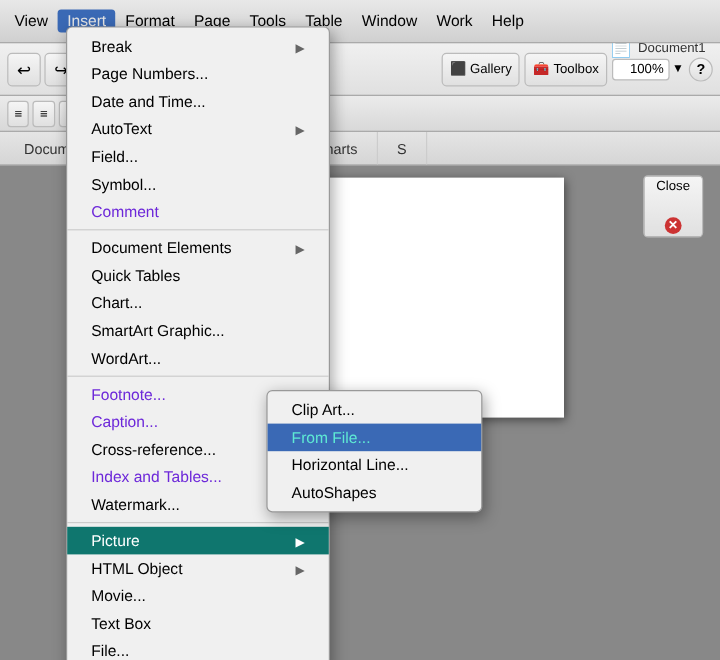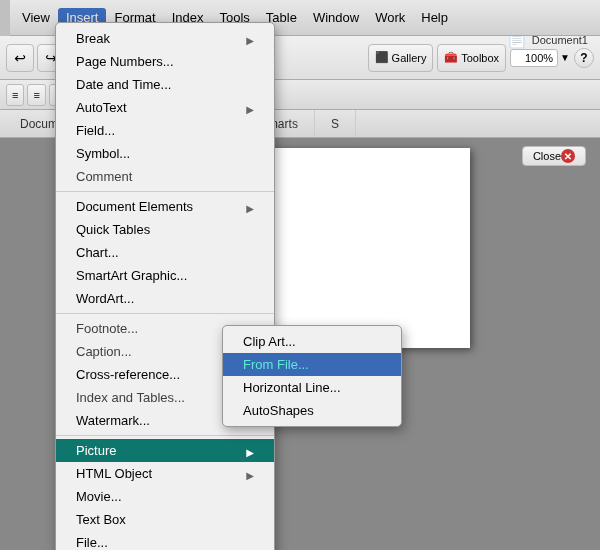--- a/index.html
+++ b/index.html
@@ -16,21 +16,20 @@
     
     .menubar {
       display: flex;
       align-items: center;
       height: 36px;
       background: linear-gradient(to bottom, #e8e8e8, #d0d0d0);
       border-bottom: 1px solid #aaa;
       padding: 0 4px;
       position: relative;
       z-index: 100;
-      margin-left: 10px;
     }
     .menubar-item {
       padding: 2px 8px;
       font-size: 13px;
       color: #000;
       cursor: pointer;
       border-radius: 3px;
       white-space: nowrap;
     }
     .menubar-item.active {
@@ -161,21 +160,22 @@
     }
     .close-btn {
       background: linear-gradient(to bottom, #f5f5f5, #e0e0e0);
       border: 1px solid #bbb;
       border-radius: 4px;
       padding: 2px 10px;
       font-size: 11px;
       cursor: pointer;
       display: flex;
       align-items: center;
-      gap: 0;
+      gap: 20px;
+      flex-direction: column;
     }
     .close-x {
       background: #cc3333;
       color: white;
       border-radius: 50%;
       width: 14px;
       height: 14px;
       display: flex;
       align-items: center;
       justify-content: center;
@@ -204,21 +204,21 @@
       display: flex;
       align-items: flex-end;
       justify-content: space-between;
       white-space: nowrap;
     }
     .menu-item.highlighted {
       background: #0f766e;
       color: white;
     }
     .menu-item.disabled {
-      color: #404040;
+      color: #6d28d9;
       cursor: default;
     }
     .menu-separator {
       height: 1px;
       background: #ccc;
       margin: 3px 0;
     }
     .menu-arrow {
       font-size: 10px;
       color: #666;
@@ -249,21 +249,21 @@
       50% { opacity: 0; }
     }
   </style>
 </head>
 <body>
 
 <div class="menubar">
   <div class="menubar-item">View</div>
   <div class="menubar-item active">Insert</div>
   <div class="menubar-item">Format</div>
-  <div class="menubar-item">Index</div>
+  <div class="menubar-item">Page</div>
   <div class="menubar-item">Tools</div>
   <div class="menubar-item">Table</div>
   <div class="menubar-item">Window</div>
   <div class="menubar-item">Work</div>
   <div class="menubar-item">Help</div>
 </div>
 
 <div class="toolbar-area">
   <div style="display:flex; align-items:center; gap:3px; margin-right: auto;">
 

